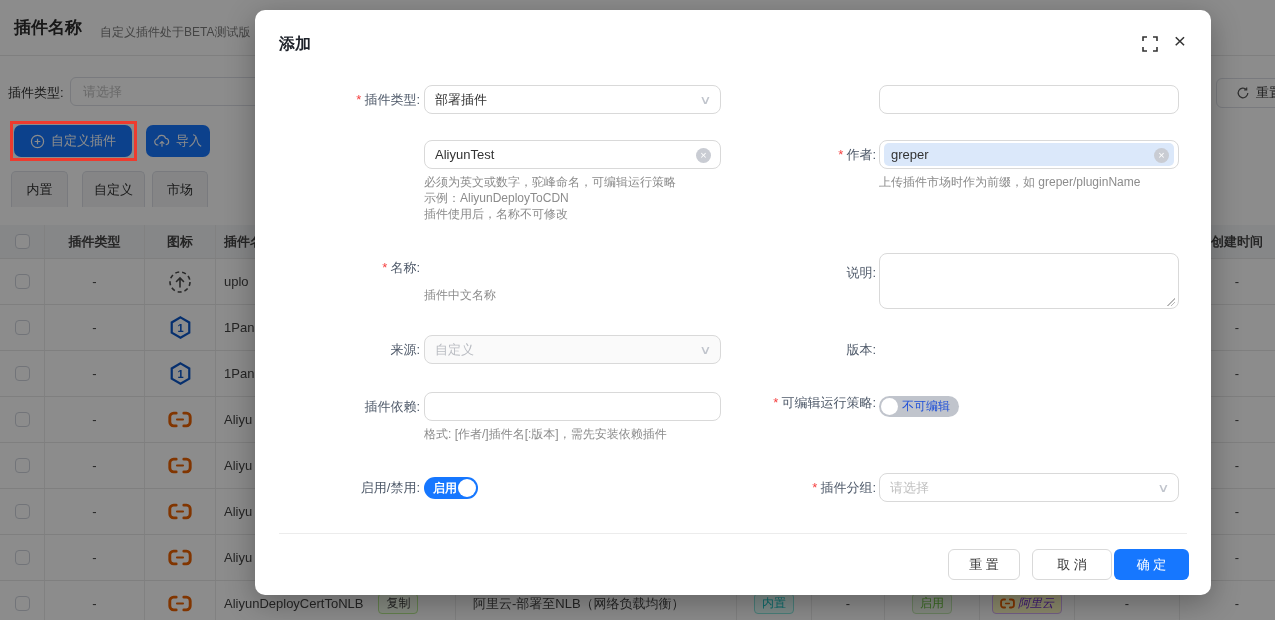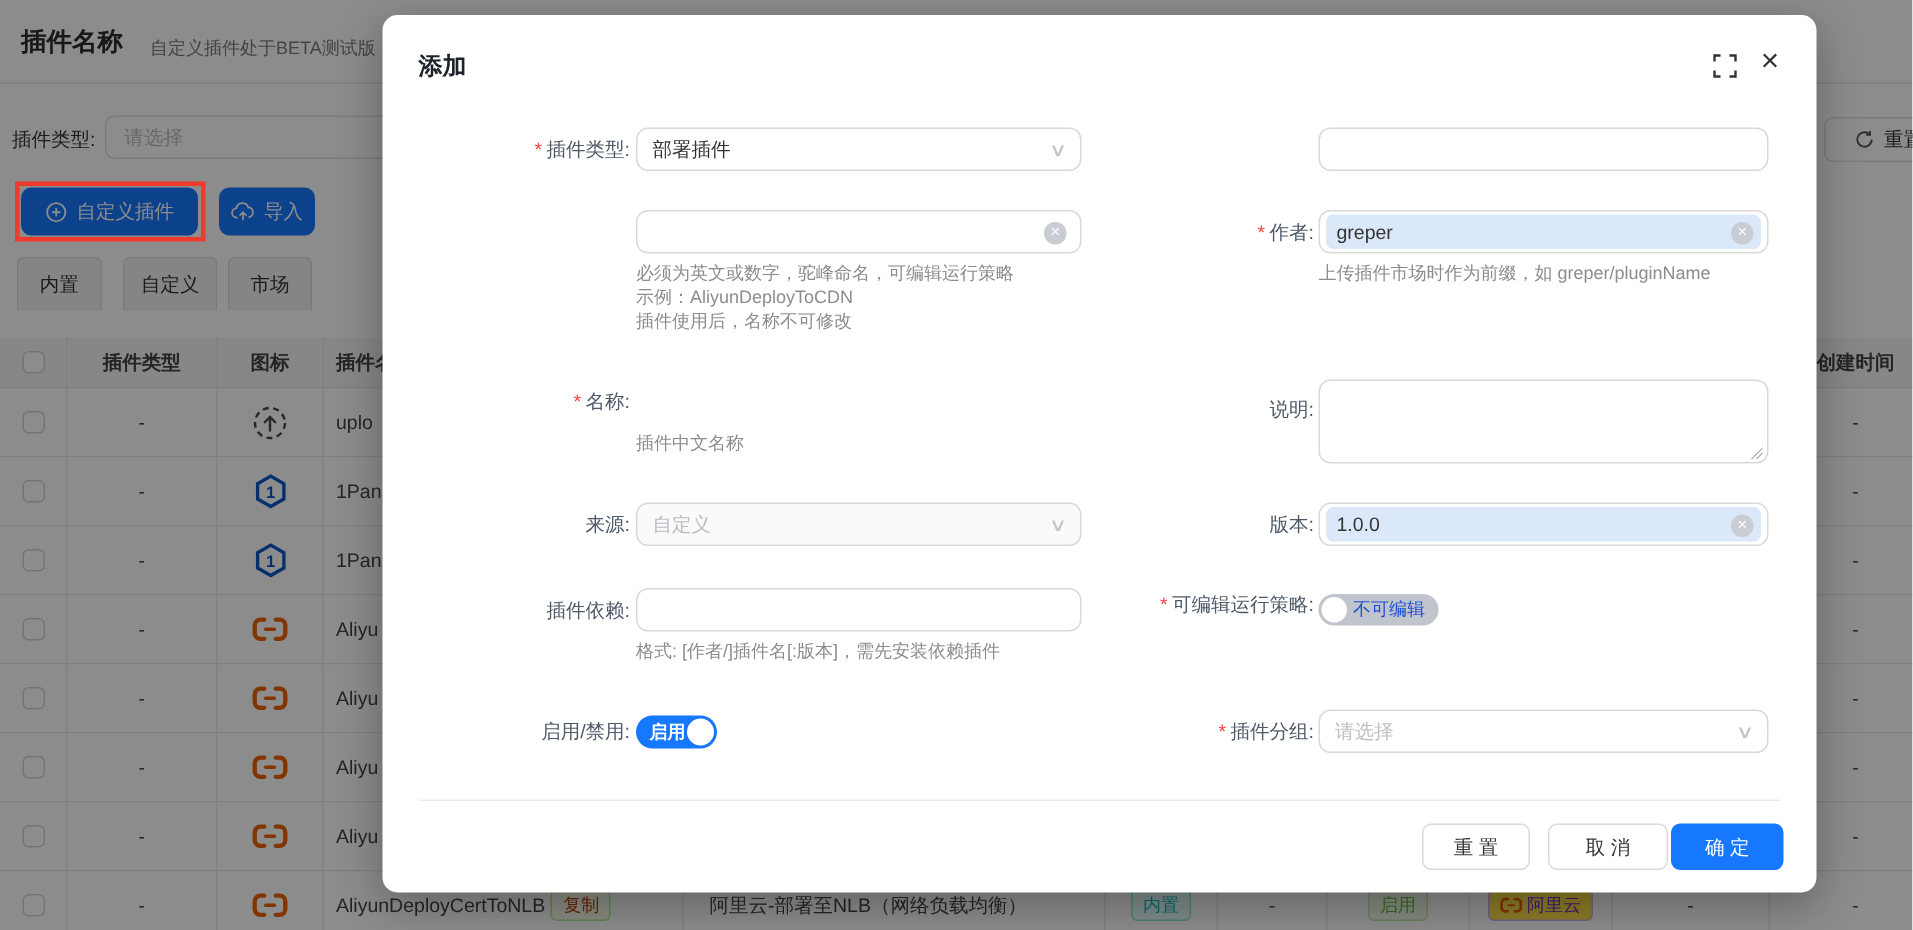--- a/index.html
+++ b/index.html
@@ -36,24 +36,24 @@
   .tbl { position:absolute; left:0; top:225px; width:1295px; }
   .trow { display:flex; border-bottom:1px solid #e8e8e8; background:#fff; }
   .thead { height:34px; background:#f5f6f8; font-weight:bold; }
   .tbody-row { height:46px; }
   .tcell { flex:none; display:flex; align-items:center; justify-content:center; font-size:13px; color:#444;
     border-right:1px solid #ebebeb; overflow:hidden; white-space:nowrap; }
   .tcell.al { justify-content:flex-start; padding-left:8px; }
   .cb { width:15px; height:15px; border:1px solid #cfd3dc; border-radius:4px; background:#fff; }
   .tag { display:inline-flex; align-items:center; gap:3px; height:21px; padding:0 7px; border-radius:4px;
     font-size:12px; border:1px solid transparent; }
-  .tag-copy   { color:#c2410c; background:#f6ffed; border-color:#b7eb8f; margin-left:4px; }
+  .tag-copy   { color:#404040; background:#f6ffed; border-color:#b7eb8f; margin-left:15px; }
   .tag-builtin{ color:#13c2c2; background:#e6fffb; border-color:#87e8de; }
   .tag-on     { color:#67c23a; background:#f0f9eb; border-color:#c2e7b0; }
-  .tag-group  { color:#722ed1; background:#fde047; border-color:#d3adf7; }
+  .tag-group  { color:#722ed1; background:#fef9c3; border-color:#d3adf7;font-style:italic; }
 
   
   .overlay { position:absolute; inset:0; background:rgba(0,0,0,0.45); z-index:10; }
   .modal { position:absolute; left:255px; top:10px; width:956px; height:585px; background:#fff;
     border-radius:10px; box-shadow:0 8px 30px rgba(0,0,0,.3); z-index:20; }
   .modal-title { position:absolute; left:24px; top:24px; font-size:16px; font-weight:bold; color:#1d2129; }
   .icon-fullscreen { position:absolute; left:886px; top:25px; width:18px; height:18px; cursor:pointer; }
   .icon-close { position:absolute; left:914px; top:20px; width:22px; height:22px; font-size:21px; color:#333;
     line-height:22px; text-align:center; cursor:pointer; }
 
@@ -401,20 +401,21 @@
     <div class="flabel lcol-label" style="top:75px"><span class="req"></span><span>插件类型:</span></div>
     <div class="ctrl lcol-ctrl" style="top:75px">
       <span>部署插件</span>
       <span class="chev">∨</span>
     </div>
     <div class="ctrl rcol-ctrl" style="top:75px">
       <input value="" style="">
     </div>
 
     <div class="ctrl lcol-ctrl" style="top:130px">
+      <input value="AliyunTest" style="">
       <span class="clear-icon"></span>
     </div>
     <div class="fhelp l-help" style="top:164px">必须为英文或数字，驼峰命名，可编辑运行策略</div>
     <div class="fhelp l-help" style="top:180px">示例：AliyunDeployToCDN</div>
     <div class="fhelp l-help" style="top:196px">插件使用后，名称不可修改</div>
 
     <div class="flabel rcol-label" style="top:130px"><span class="req"></span><span>作者:</span></div>
     <div class="ctrl rcol-ctrl fill-wrap" style="top:130px">
       <span class="fill">greper</span>
       <span class="clear-icon"></span>
@@ -427,24 +428,20 @@
     <div class="flabel rcol-label" style="top:248px"><span>说明:</span></div>
     <textarea class="ta" style=""></textarea>
     <div class="ta-corner"></div>
 
     <div class="flabel lcol-label" style="top:325px"><span>来源:</span></div>
     <div class="ctrl lcol-ctrl disabled" style="top:325px">
       <span>自定义</span>
       <span class="chev">∨</span>
     </div>
     <div class="flabel rcol-label" style="top:325px"><span>版本:</span></div>
-    <div class="ctrl rcol-ctrl fill-wrap" style="top:325px">
-      <span class="fill">1.0.0</span>
-      <span class="clear-icon"></span>
-    </div>
 
     <div class="flabel lcol-label" style="top:382px"><span>插件依赖:</span></div>
     <div class="ctrl lcol-ctrl" style="top:382px">
       <input value="" style="">
     </div>
     <div class="fhelp l-help" style="top:416px">格式: [作者/]插件名[:版本]，需先安装依赖插件</div>
 
     <div class="flabel rcol-label" style="top:378px"><span class="req"></span><span>可编辑运行策略:</span></div>
     <div class="switch switch-off">
       <span class="sw-label">不可编辑</span>

